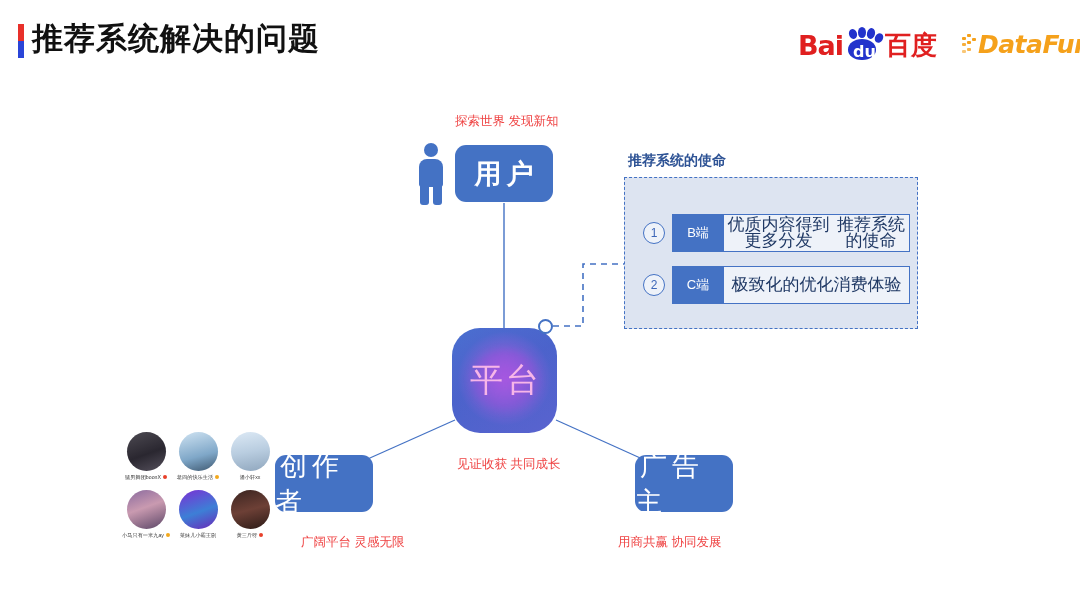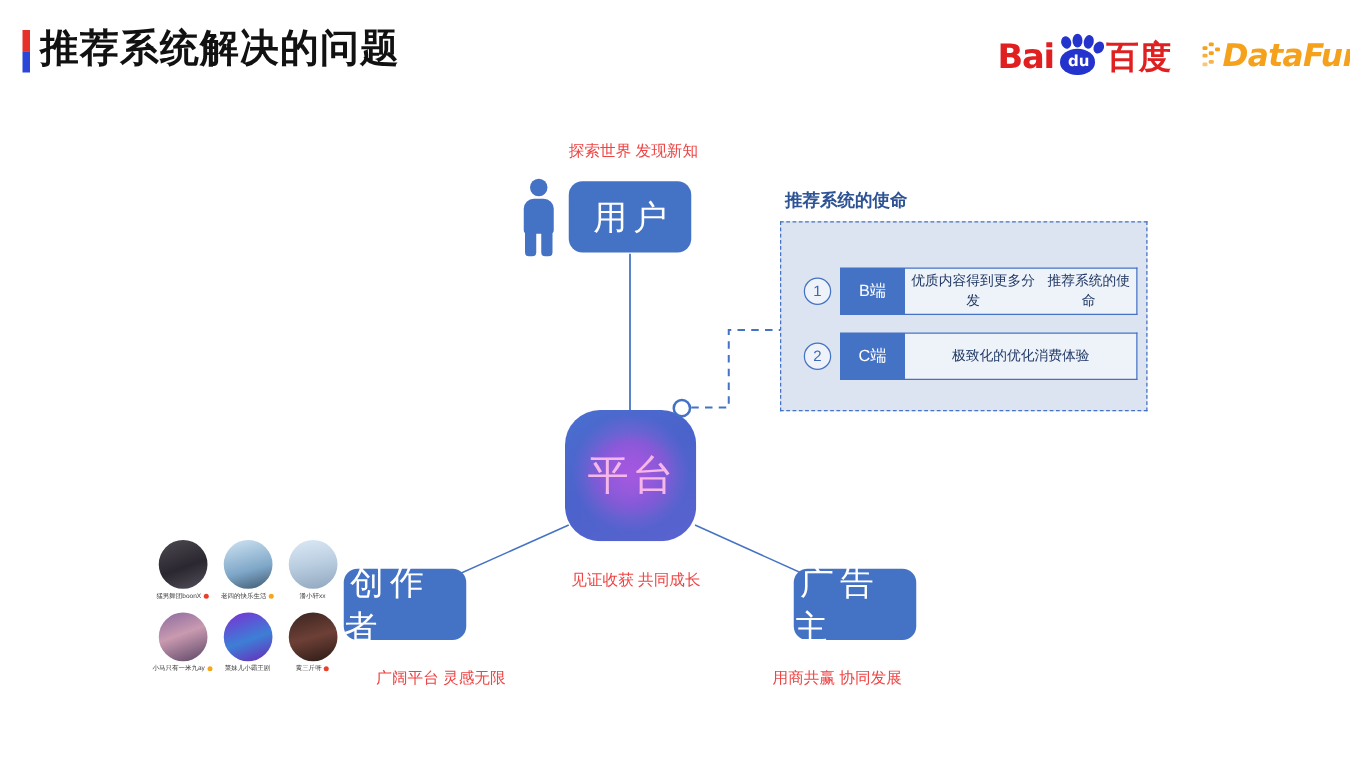--- a/index.html
+++ b/index.html
@@ -80,21 +80,21 @@
     left: 4px; top: 10px;
     width: 28px; height: 21px;
     background: #2333cc;
     border-radius: 50% 50% 48% 48%;
   }
   .baidu-du {
     position: absolute;
     left: 9px; top: 13px;
     width: 20px;
     text-align: center;
-    font-size: 12px;
+    font-size: 16px;
     font-weight: bold;
     color: #ffffff;
     font-family: "DejaVu Sans", sans-serif;
   }
   .baidu-cn {
     font-size: 26px;
     font-weight: bold;
     color: #e02020;
     margin-left: 2px;
   }
@@ -143,21 +143,21 @@
     background: #4472c4;
     border-radius: 11px;
     color: #ffffff;
     display: flex;
     align-items: center;
     justify-content: center;
     font-size: 27px;
     letter-spacing: 5px;
     text-indent: 5px;
   }
-  #node-user      { left: 455px; top: 145px; width: 98px; height: 57px; }
+  #node-user      { left: 455px; top: 145px; width: 98px; height: 57px; font-weight: bold; }
   #node-creator   { left: 275px; top: 455px; width: 98px; height: 57px; }
   #node-advert    { left: 635px; top: 455px; width: 98px; height: 57px; }
 
   .caption {
     position: absolute;
     font-size: 12.5px;
     color: #ef4444;
     white-space: nowrap;
   }
   #cap-user     { left: 455px; top: 113px; }
@@ -297,21 +297,21 @@
     flex: none;
   }
   .mission-text {
     height: 38px;
     width: 186px;
     background: #eef2f9;
     border: 1.3px solid #4472c4;
     border-left: none;
     box-sizing: border-box;
     color: #1f3864;
-    font-size: 11px;
+    font-size: 17px;
     line-height: 16px;
     display: flex;
     align-items: center;
     justify-content: center;
     text-align: center;
     flex: none;
   }
 
   
   #avatar-grid {

